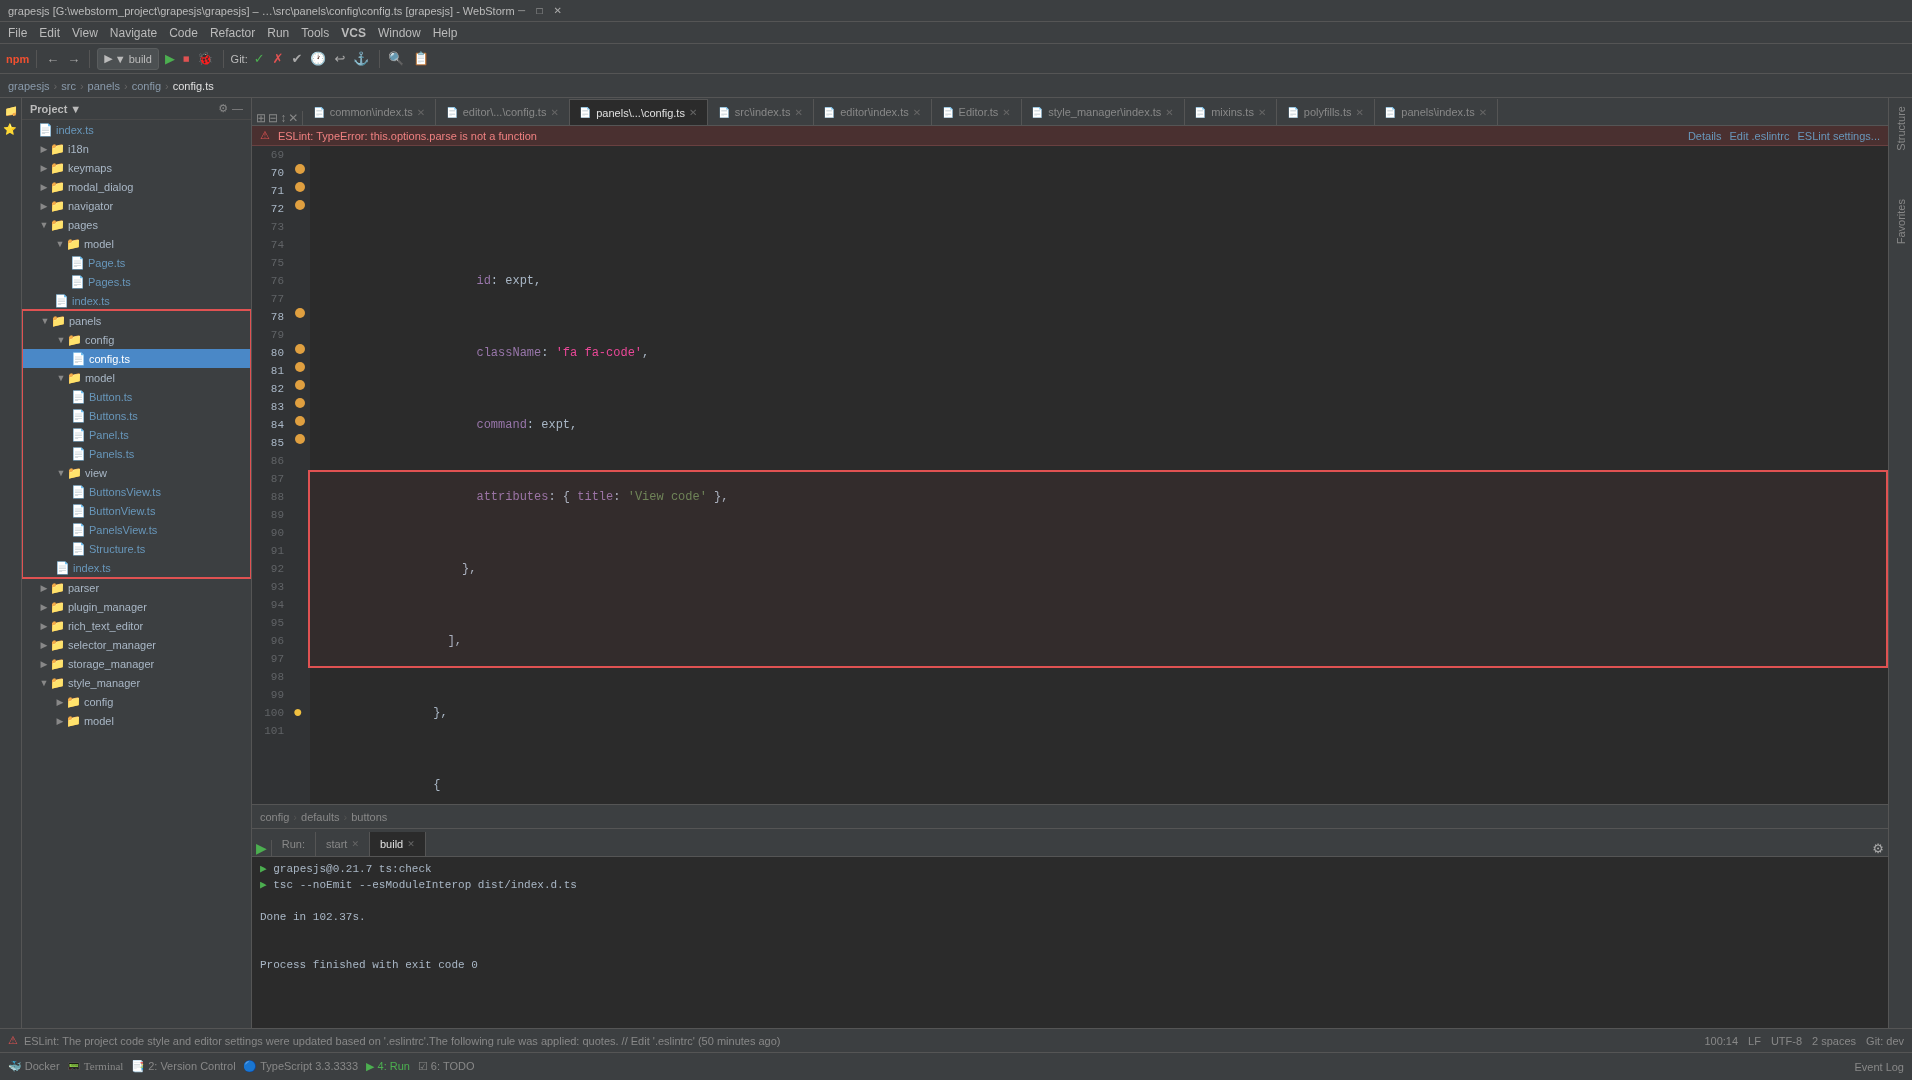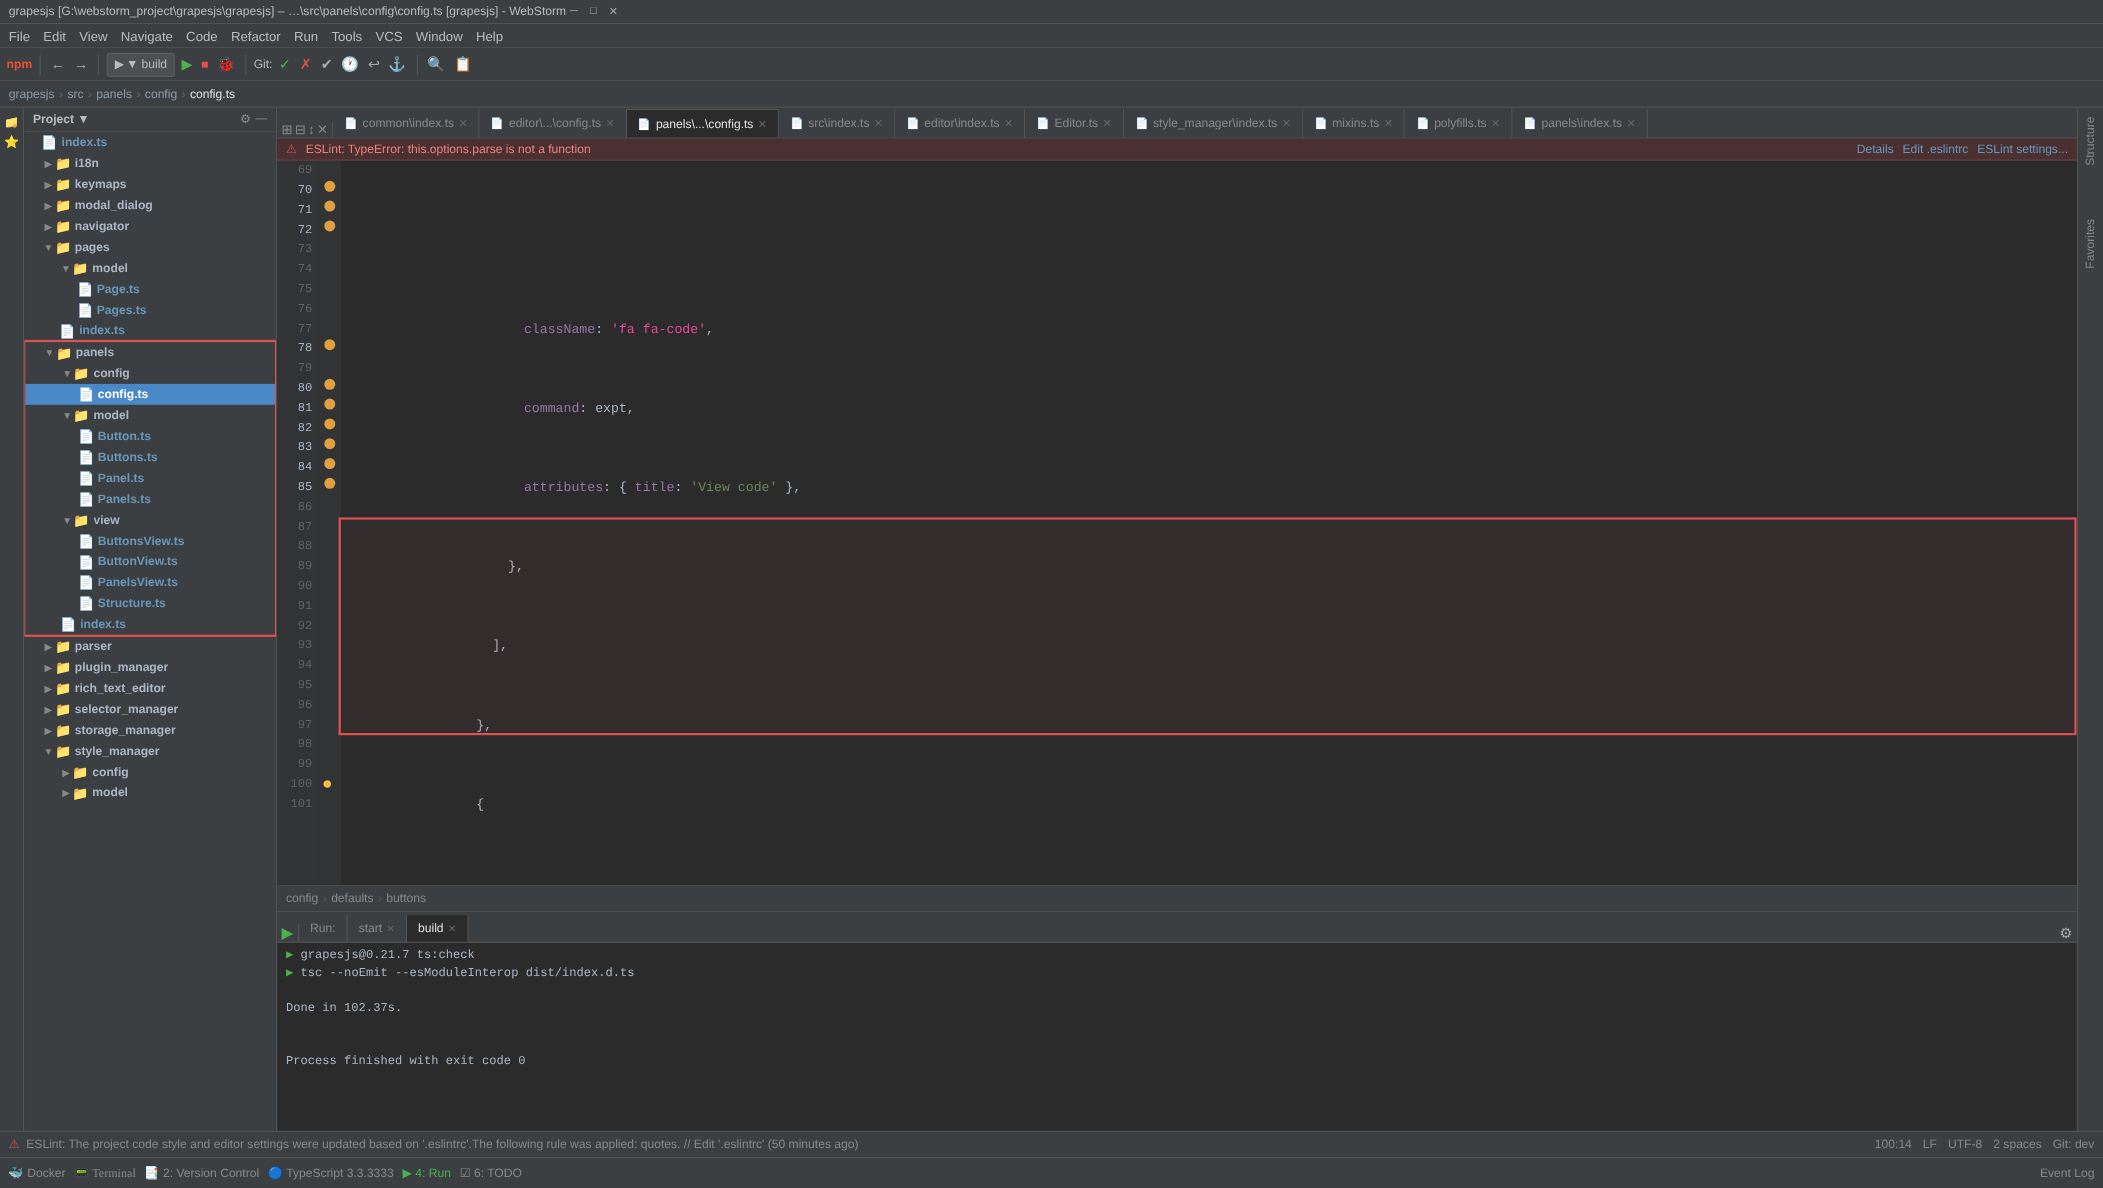--- a/index.html
+++ b/index.html
@@ -85,21 +85,21 @@
       align-items: center;
       padding: 1px 0;
       cursor: pointer;
       font-size: 11px;
       white-space: nowrap;
       height: 19px;
     }
     .tree-node.selected { background: #4a88c7; color: white; }
     .tree-arrow { width: 12px; text-align: center; color: #888; font-size: 9px; flex-shrink: 0; }
     .tree-icon { margin-right: 3px; font-size: 12px; flex-shrink: 0; }
-    .tree-label { flex: 1; overflow: hidden; text-overflow: ellipsis; font-weight: bold; }
+    .tree-label { flex: 1; overflow: hidden; text-overflow: ellipsis; }
     .folder-icon { color: #c8a84b; }
     .file-ts { color: #498fbf; }
 
     
     #tab-bar {
       background: #3c3f41;
       height: 28px;
       display: flex;
       align-items: flex-end;
       border-bottom: 1px solid #555;
@@ -274,21 +274,21 @@
 
   <div style="background:#3c3f41;height:22px;display:flex;align-items:center;padding:0 8px;font-size:12px;border-bottom:1px solid #555;gap:12px;">
     <span style="cursor:pointer;color:#bbb;">File</span>
     <span style="cursor:pointer;color:#bbb;">Edit</span>
     <span style="cursor:pointer;color:#bbb;">View</span>
     <span style="cursor:pointer;color:#bbb;">Navigate</span>
     <span style="cursor:pointer;color:#bbb;">Code</span>
     <span style="cursor:pointer;color:#bbb;">Refactor</span>
     <span style="cursor:pointer;color:#bbb;">Run</span>
     <span style="cursor:pointer;color:#bbb;">Tools</span>
-    <span style="cursor:pointer;color:#bbb;">VCS</span>
+    <span style="cursor:pointer;color:#bbb;font-weight:bold;">VCS</span>
     <span style="cursor:pointer;color:#bbb;">Window</span>
     <span style="cursor:pointer;color:#bbb;">Help</span>
   </div>
 
   <div id="toolbar">
     <span style="color:#f05030;font-weight:bold;font-size:11px;">npm</span>
     <div class="tb-sep"></div>
     <span class="tb-icon">←</span>
     <span class="tb-icon">→</span>
     <div class="tb-sep"></div>
@@ -631,20 +631,23 @@
           <div style="position:absolute;top:288px;left:5px;width:10px;height:10px;background:#e0a040;border-radius:50%;"></div>
 
           <div style="position:absolute;top:558px;left:3px;color:#f0c040;font-size:16px;">●</div>
         </div>
 
         <div id="code-content" style="position:relative;">
           
           <div style="position:absolute;top:324px;left:-2px;right:0;height:198px;border:2px solid #e05252;background:rgba(224,82,82,0.05);pointer-events:none;z-index:5;"></div>
 
           
+          <div class="code-line">
+            <span style="color:#a9b7c6;">          </span><span style="color:#9876aa;">id</span><span style="color:#a9b7c6;">: expt,</span>
+          </div>
           
           <div class="code-line">
             <span style="color:#a9b7c6;">          </span><span style="color:#9876aa;">className</span><span style="color:#a9b7c6;">: </span><span style="color:#ec4899;">'fa fa-code'</span><span style="color:#a9b7c6;">,</span>
           </div>
           
           <div class="code-line">
             <span style="color:#a9b7c6;">          </span><span style="color:#9876aa;">command</span><span style="color:#a9b7c6;">: expt,</span>
           </div>
           
           <div class="code-line">

